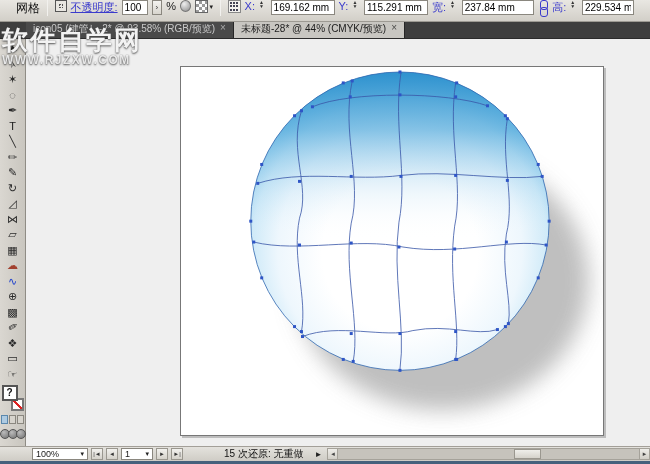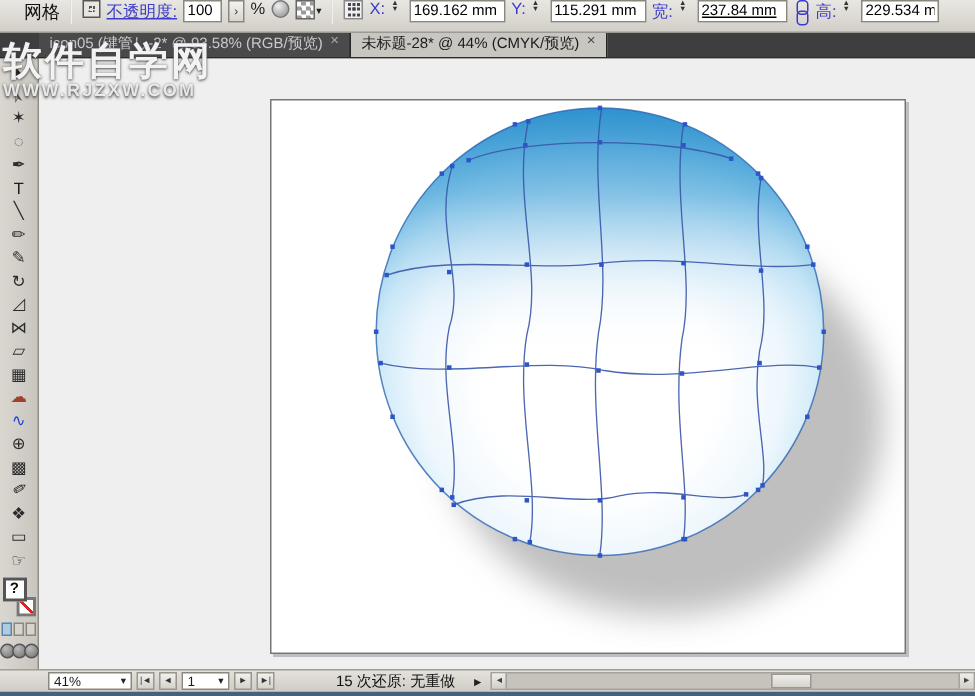--- a/index.html
+++ b/index.html
@@ -156,21 +156,21 @@
     <span class="spin">
         <span>▲</span>
         <span>▼</span>
       </span>
     <input class="num-box" style="width: 64px;" value="115.291 mm">
     <span class="cb-blue" style="text-decoration:none">宽:</span>
     <span class="spin">
         <span>▲</span>
         <span>▼</span>
       </span>
-    <input class="num-box" style="width: 60px; text-decoration: underline;" value="237.84 mm">
+    <input class="num-box" style="width: 72px;" value="237.84 mm">
     <span class="chain"></span>
     <span class="cb-blue" style="text-decoration:none">高:</span>
     <span class="spin">
         <span>▲</span>
         <span>▼</span>
       </span>
     <input class="num-box" style="width: 52px;" value="229.534 mm">
   </div>
 
   <div class="tab-bar">
@@ -362,21 +362,21 @@
               <rect x="274.5" y="292.5" width="3" height="3"></rect>
               <rect x="327.5" y="256.5" width="3" height="3"></rect>
             </g>
         </svg>
       </div>
     </div>
   </div>
 
   <div class="status-bar">
     <div class="zoom-box">
-      <span>41%</span>
+      <span>100%</span>
       <span class="drop-caret">▾</span>
     </div>
     <span class="nav-btn">|◄</span>
     <span class="nav-btn">◄</span>
     <div class="ab-box">
       <span>1</span>
       <span class="drop-caret">▾</span>
     </div>
     <span class="nav-btn">►</span>
     <span class="nav-btn">►|</span>

